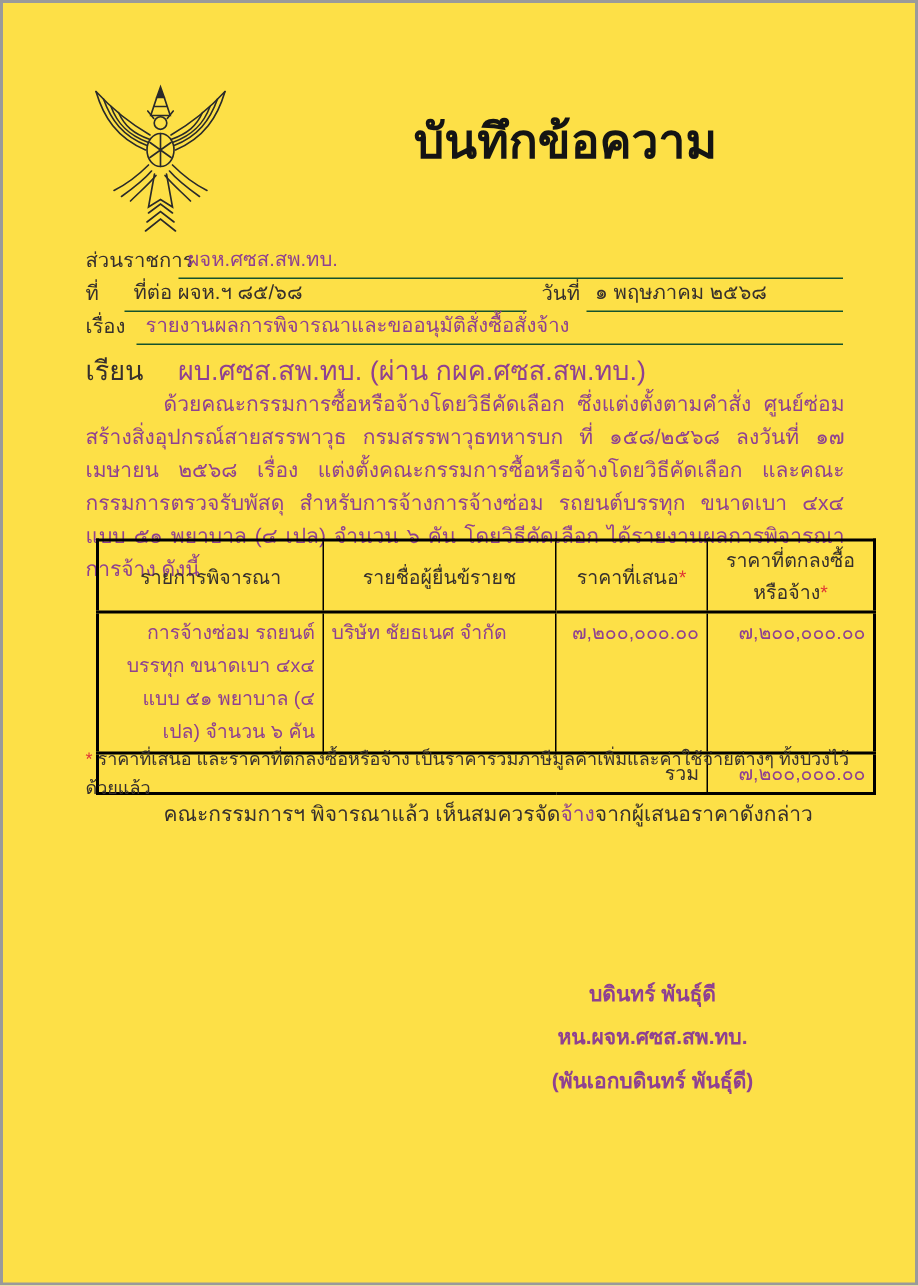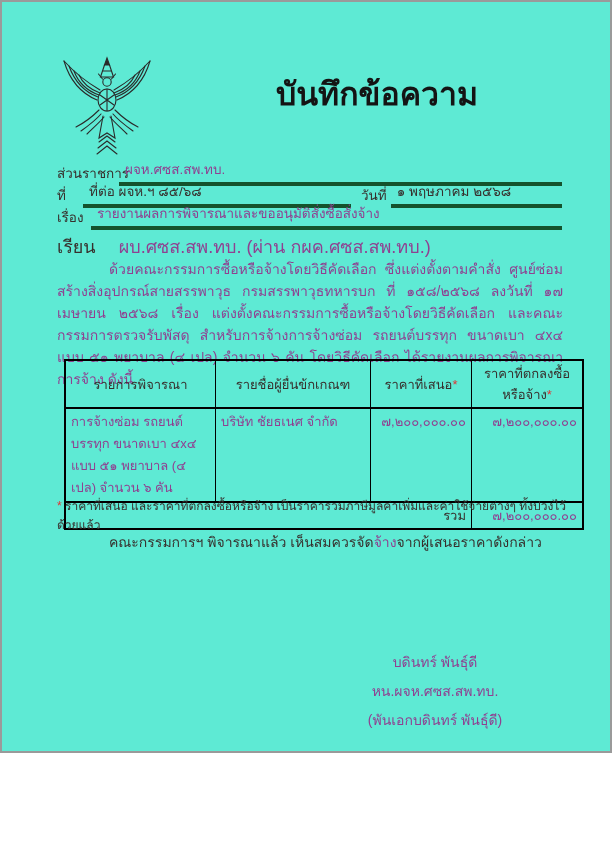--- a/index.html
+++ b/index.html
@@ -1,63 +1,63 @@
 <!DOCTYPE html>
 <html><head>
 <meta charset="utf-8">
 <style>
   html,body{margin:0;padding:0;background:#fff;}
   .page{
-    position:relative;width:612px;height:753px;box-sizing:border-box;
-    background:#5eead4;border:2px solid #9a9a9a;overflow:hidden;
+    position:relative;width:612px;height:857px;box-sizing:border-box;
+    background:#fde047;border:2px solid #9a9a9a;overflow:hidden;
     font-family:"Liberation Sans","DejaVu Sans",sans-serif;color:#37302d;
   }
   .ink{color:#8f4191;}
   .dark{color:#37302d;}
   .red{color:#e03535;}
   
   .emblem{position:absolute;left:50px;top:54px;width:110px;height:106px;}
   .title{position:absolute;left:225px;top:66px;width:300px;text-align:center;
          font-size:32px;font-weight:bold;color:#141414;letter-spacing:0;}
   
   .fields{position:absolute;left:55px;top:162px;width:505px;font-size:13.5px;}
   .frow{display:flex;align-items:flex-end;height:22px;}
   .flabel{flex:none;padding-bottom:2px;white-space:nowrap;}
-  .fvalue{border-bottom:4px solid #14532d;padding:0 0 2px 6px;white-space:nowrap;overflow:hidden;}
+  .fvalue{border-bottom:1px solid #14532d;padding:0 0 2px 6px;white-space:nowrap;overflow:hidden;}
   .grow{flex:1;}
   .w-agency{width:62px;} .w-no{width:26px;} .w-subj{width:34px;}
   .w-noval{width:262px;} .w-datelabel{padding-left:10px;padding-right:4px;}
   
   .salutation{position:absolute;left:55px;top:230px;font-size:18px;}
   .salutation .flabel{padding:0;}
   .salutation .val{margin-left:18px;}
   .para1{position:absolute;left:55px;top:256px;width:506px;font-size:14px;
          line-height:22px;text-indent:52px;text-align:justify;margin:0;}
   
   .ptable{position:absolute;left:62px;top:357px;border-collapse:collapse;
           font-size:13px;color:#37302d;}
   .ptable,.ptable th,.ptable td{border:1px solid #000;}
   .ptable{border-width:2px;}
   .ptable th{border-bottom-width:2px;font-weight:normal;text-align:center;
              vertical-align:middle;padding:2px 3px;height:40px;}
   .ptable td{vertical-align:top;padding:2px 5px;}
-  .c1{width:139px;} .c2{width:144px;} .c3{width:90px;} .c4{width:100px;}
+  .c1{width:139px;text-align:right;} .c2{width:144px;} .c3{width:90px;} .c4{width:100px;}
   .row-item td{height:66px;line-height:22px;}
   .num{text-align:right;}
   .total-row td{border-top-width:2px;height:16px;vertical-align:middle;}
   .total-label{text-align:right;padding-right:6px;}
   
   .footnote{position:absolute;left:55px;top:494px;font-size:12px;width:520px;}
   
   .closing{position:absolute;left:55px;top:528px;width:507px;font-size:14px;line-height:24.5px;}
   .closing p{margin:0;}
   .indent{text-indent:52px;}
   
   .signature{position:absolute;left:302px;top:646px;width:262px;text-align:center;
-             font-size:14px;line-height:29px;}
+             font-size:14px;line-height:29px;font-weight:bold;}
 </style>
 </head>
 <body>
 
 <div class="page">
 
   <svg class="emblem" viewBox="0 0 110 106" xmlns="http://www.w3.org/2000/svg">
     <g stroke="#2a2a2a" fill="none" stroke-width="1.1" stroke-linecap="round">
       <path d="M55 2 L52.5 9 L57.5 9 Z" fill="#2a2a2a"></path>
       <path d="M52.5 9 L50.5 15 L59.5 15 L57.5 9 M50.5 15 L48.5 21 L61.5 21 L59.5 15"></path>
@@ -105,21 +105,21 @@
     <span class="flabel dark">เรียน</span>
     <span class="val ink">ผบ.ศซส.สพ.ทบ. (ผ่าน กผค.ศซส.สพ.ทบ.)</span>
   </div>
 
   <p class="para1 ink">ด้วยคณะกรรมการซื้อหรือจ้างโดยวิธีคัดเลือก ซึ่งแต่งตั้งตามคำสั่ง ศูนย์ซ่อมสร้างสิ่งอุปกรณ์สายสรรพาวุธ กรมสรรพาวุธทหารบก ที่ ๑๕๘/๒๕๖๘ ลงวันที่ ๑๗ เมษายน ๒๕๖๘ เรื่อง แต่งตั้งคณะกรรมการซื้อหรือจ้างโดยวิธีคัดเลือก และคณะกรรมการตรวจรับพัสดุ สำหรับการจ้างการจ้างซ่อม รถยนต์บรรทุก ขนาดเบา ๔x๔ แบบ ๕๑ พยาบาล (๔ เปล) จำนวน ๖ คัน โดยวิธีคัดเลือก ได้รายงานผลการพิจารณาการจ้าง ดังนี้</p>
 
   <table class="ptable">
     <tbody>
       <tr>
         <th class="c1"><span>รายการพิจารณา</span><span class="red"></span></th>
-        <th class="c2"><span>รายชื่อผู้ยื่นข้กเกณฑ</span><span class="red"></span></th>
+        <th class="c2"><span>รายชื่อผู้ยื่นข้รายช</span><span class="red"></span></th>
         <th class="c3"><span>ราคาที่เสนอ</span><span class="red">*</span></th>
         <th class="c4"><span>ราคาที่ตกลงซื้อหรือจ้าง</span><span class="red">*</span></th>
       </tr>
       <tr class="row-item">
         <td class="c1 ink">การจ้างซ่อม รถยนต์บรรทุก ขนาดเบา ๔x๔ แบบ ๕๑ พยาบาล (๔ เปล) จำนวน ๖ คัน</td>
         <td class="c2 ink">บริษัท ชัยธเนศ จำกัด</td>
         <td class="c3 ink num">๗,๒๐๐,๐๐๐.๐๐</td>
         <td class="c4 ink num">๗,๒๐๐,๐๐๐.๐๐</td>
       </tr>
       <tr class="total-row">

